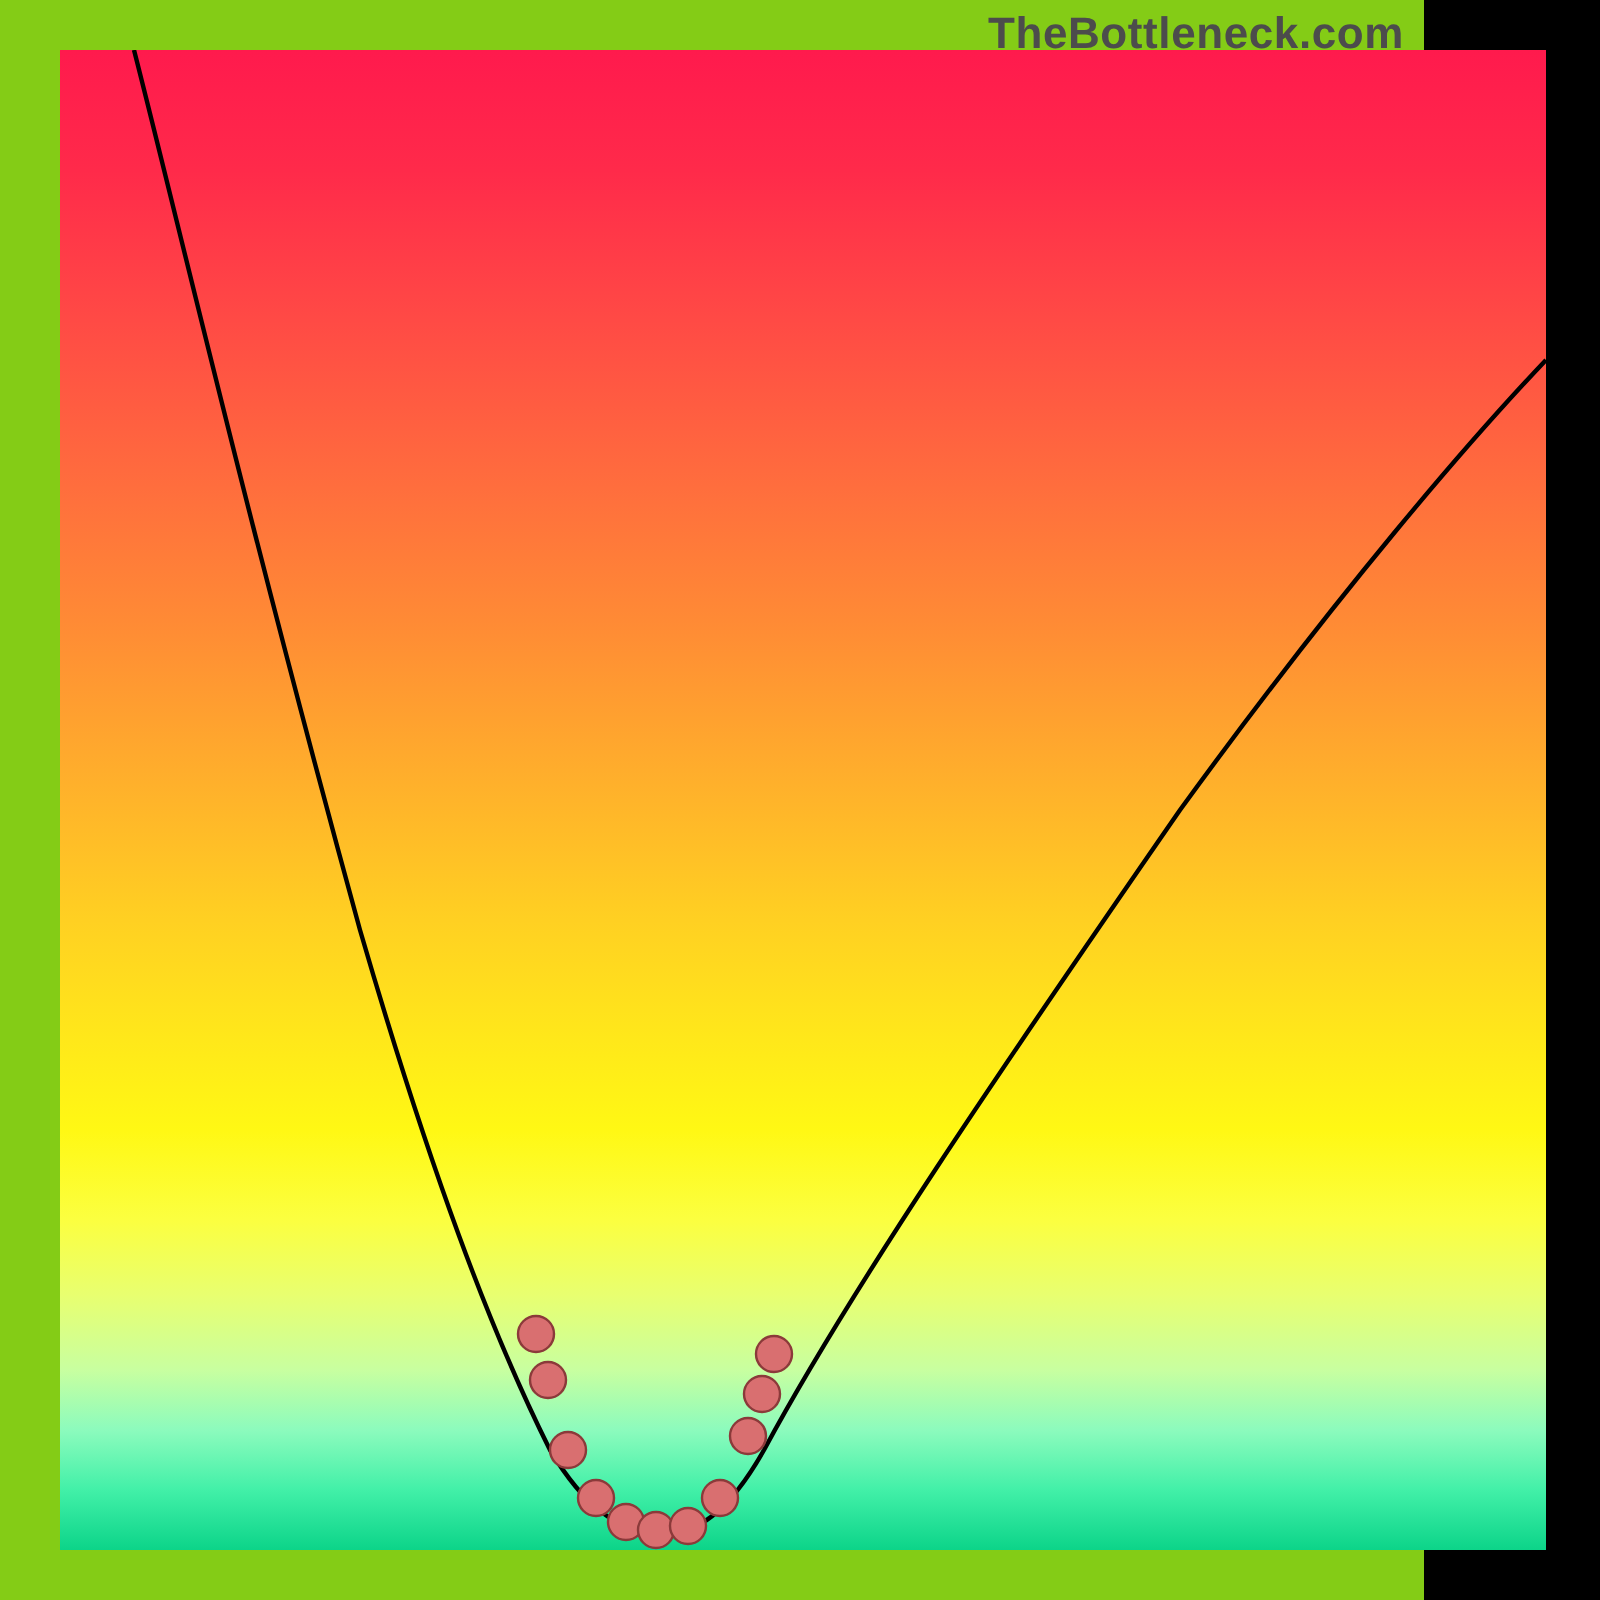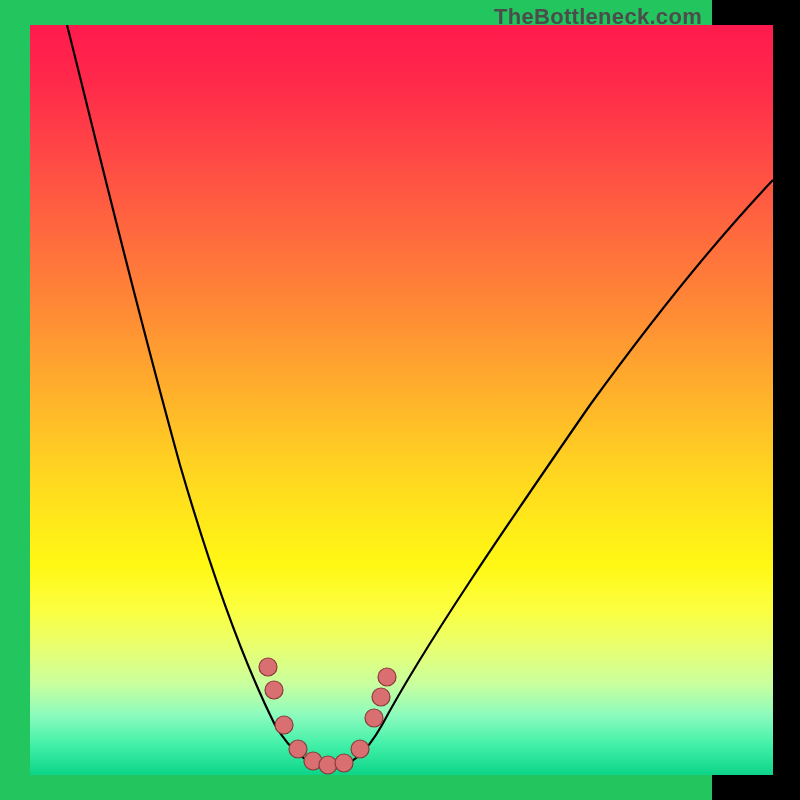--- a/index.html
+++ b/index.html
@@ -8,21 +8,21 @@
     width: 800px;
     height: 800px;
     background: #000;
     overflow: hidden;
     font-family: Arial, Helvetica, sans-serif;
   }
   .frame {
     position: absolute;
     left: 0; top: 0;
     width: 712px; height: 800px;
-    background: #22c55e;
+    background: #84cc16;
   }
   .plot-area {
     position: absolute;
     left: 30px;
     top: 25px;
     width: 743px;
     height: 750px;
     overflow: hidden;
   }
   .gradient {

